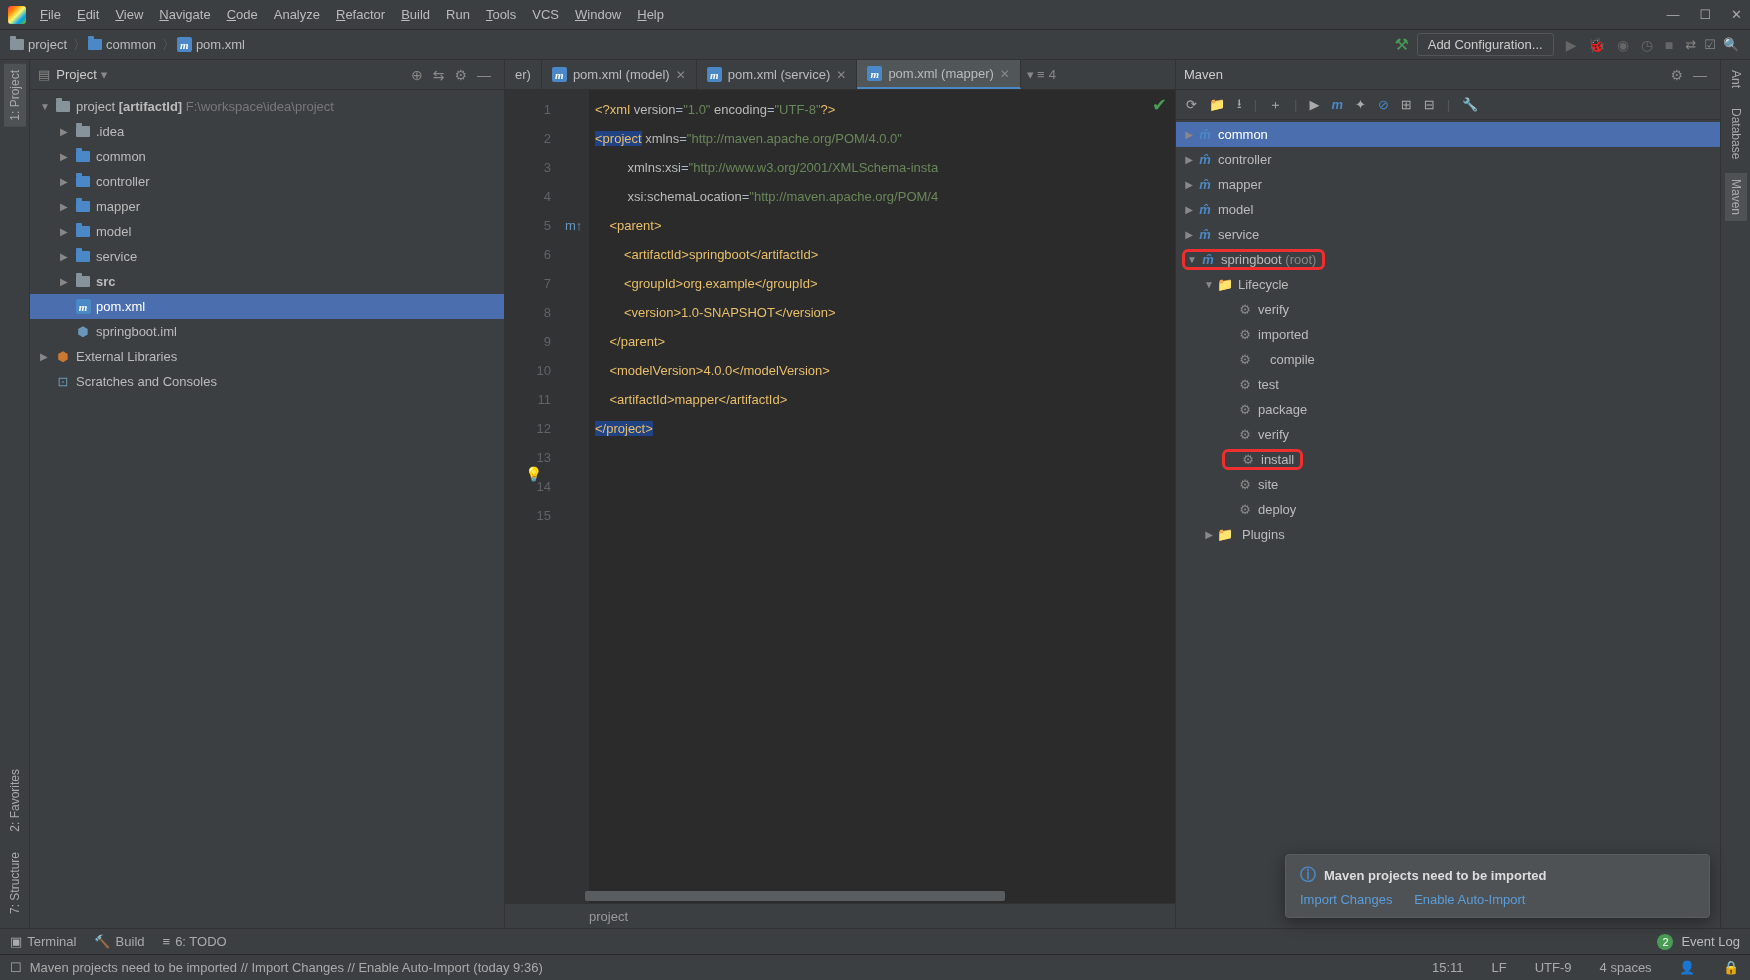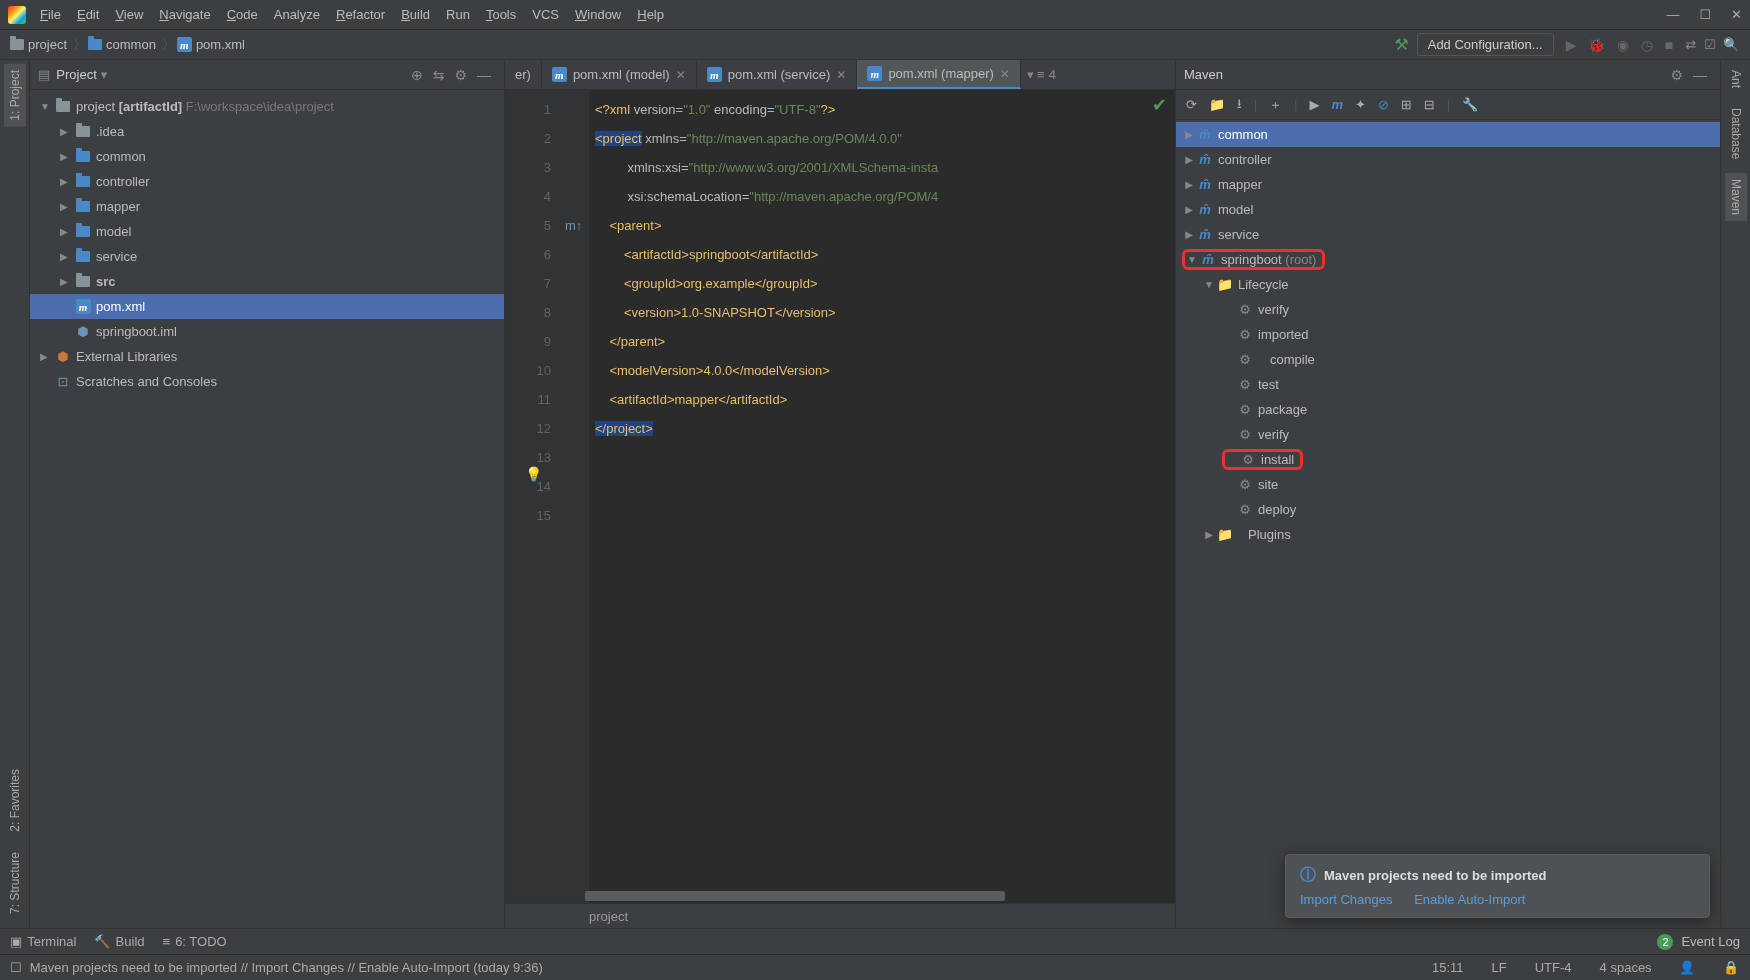--- a/index.html
+++ b/index.html
@@ -473,21 +473,21 @@
           <span class="mv-icon">
             <span class="gearic">⚙</span>
           </span>
           <span style="margin-left:4px;">deploy</span>
         </div>
         <div class="mv-row" style="padding-left: 26px;">
           <span class="mv-arrow">▶</span>
           <span class="mv-icon">
             <span style="color:#4a88c7;">📁</span>
           </span>
-          <span style="margin-left:14px;">Plugins</span>
+          <span style="margin-left:8px;">Plugins</span>
         </div>
       </div>
   </div>
 
   <div class="right-stripe">
     <div class="stripe-tab-r">Ant</div>
     <div class="stripe-tab-r">Database</div>
     <div class="stripe-tab-r" style="background:#4e5254;">Maven</div>
   </div>
 </div>
@@ -521,18 +521,18 @@
     <span>Event Log</span>
   </div>
 </div>
 
 <div class="status-bar">
   <span style="margin-right:8px;">☐</span>
   <span>Maven projects need to be imported // Import Changes // Enable Auto-Import (today 9:36)</span>
   <div class="status-right">
     <span>15:11</span>
     <span>LF</span>
-    <span>UTF-4</span>
+    <span>UTF-9</span>
     <span>4 spaces</span>
     <span>👤</span>
     <span>🔒</span>
   </div>
 </div>
 
 </body></html>

